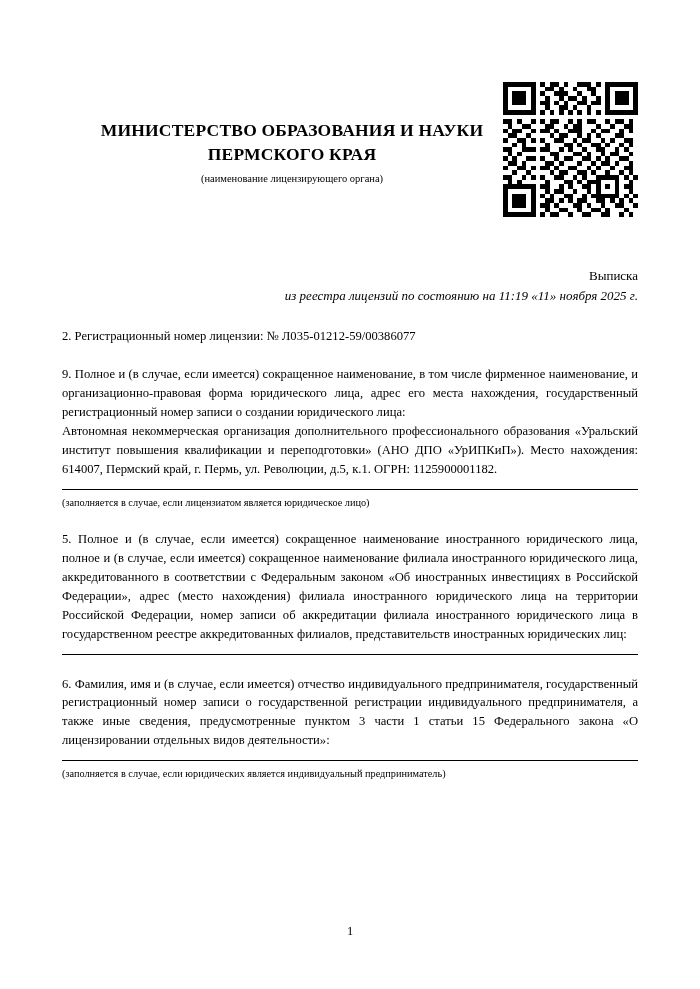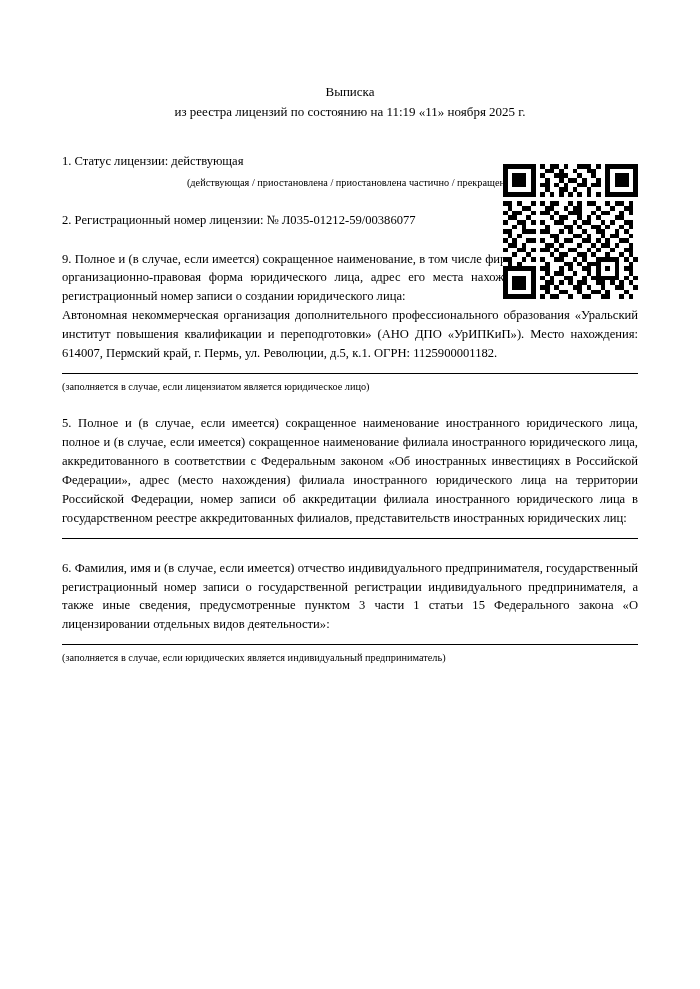--- a/index.html
+++ b/index.html
@@ -43,25 +43,25 @@
     font-weight: bold;
     line-height: 1.38;
     letter-spacing: 0.2px;
   }
   .org-sub {
     margin-top: 7px;
     font-size: 10.5px;
   }
   .doc-title {
     margin-top: 82px;
-    text-align: center;
+    text-align: right;
     font-size: 13px;
     line-height: 1.55;
   }
-  .doc-title .l2 { display: block; }
+  .doc-title .l2 { display: block; font-style: italic; }
 
   .section {
     margin-top: 20px;
     font-size: 12.6px;
     line-height: 1.5;
     text-align: justify;
   }
   .section.first { margin-top: 30px; }
   .note {
     text-align: center;
@@ -332,30 +332,33 @@
           <rect x="10" y="28" width="2" height="1"></rect>
         <rect x="14" y="28" width="1" height="1"></rect>
           <rect x="17" y="28" width="2" height="1"></rect>
         <rect x="21" y="28" width="2" height="1"></rect>
           <rect x="25" y="28" width="1" height="1"></rect>
         <rect x="27" y="28" width="1" height="1"></rect>
       </g>
     </svg>
   </div>
 
+  <div class="header-block">
+    <div class="org-title">
+      <div>МИНИСТЕРСТВО ОБРАЗОВАНИЯ И НАУКИ</div>
+      <div>ПЕРМСКОГО КРАЯ</div>
+    </div>
+    <div class="org-sub">(наименование лицензирующего органа)</div>
+  </div>
 
   <div class="doc-title">
     <div>Выписка</div>
     <div class="l2">из реестра лицензий по состоянию на 11:19 «11» ноября 2025 г.</div>
   </div>
 
-  <div class="section first">
-    <div class="body-text">1. Статус лицензии: действующая</div>
-    <div class="note">(действующая / приостановлена / приостановлена частично / прекращена)</div>
-  </div>
 
   <div class="section">
     <div class="body-text">2. Регистрационный номер лицензии: № Л035-01212-59/00386077</div>
   </div>
 
 
   <div class="section">
     <div class="body-text">9. Полное и (в случае, если имеется) сокращенное наименование, в том числе фирменное наименование, и организационно-правовая форма юридического лица, адрес его места нахождения, государственный регистрационный номер записи о создании юридического лица:</div>
     <div class="body-text">Автономная некоммерческая организация дополнительного профессионального образования «Уральский институт повышения квалификации и переподготовки» (АНО ДПО «УрИПКиП»). Место нахождения: 614007, Пермский край, г. Пермь, ул. Революции, д.5, к.1. ОГРН: 1125900001182.</div>
     <hr class="rule">

